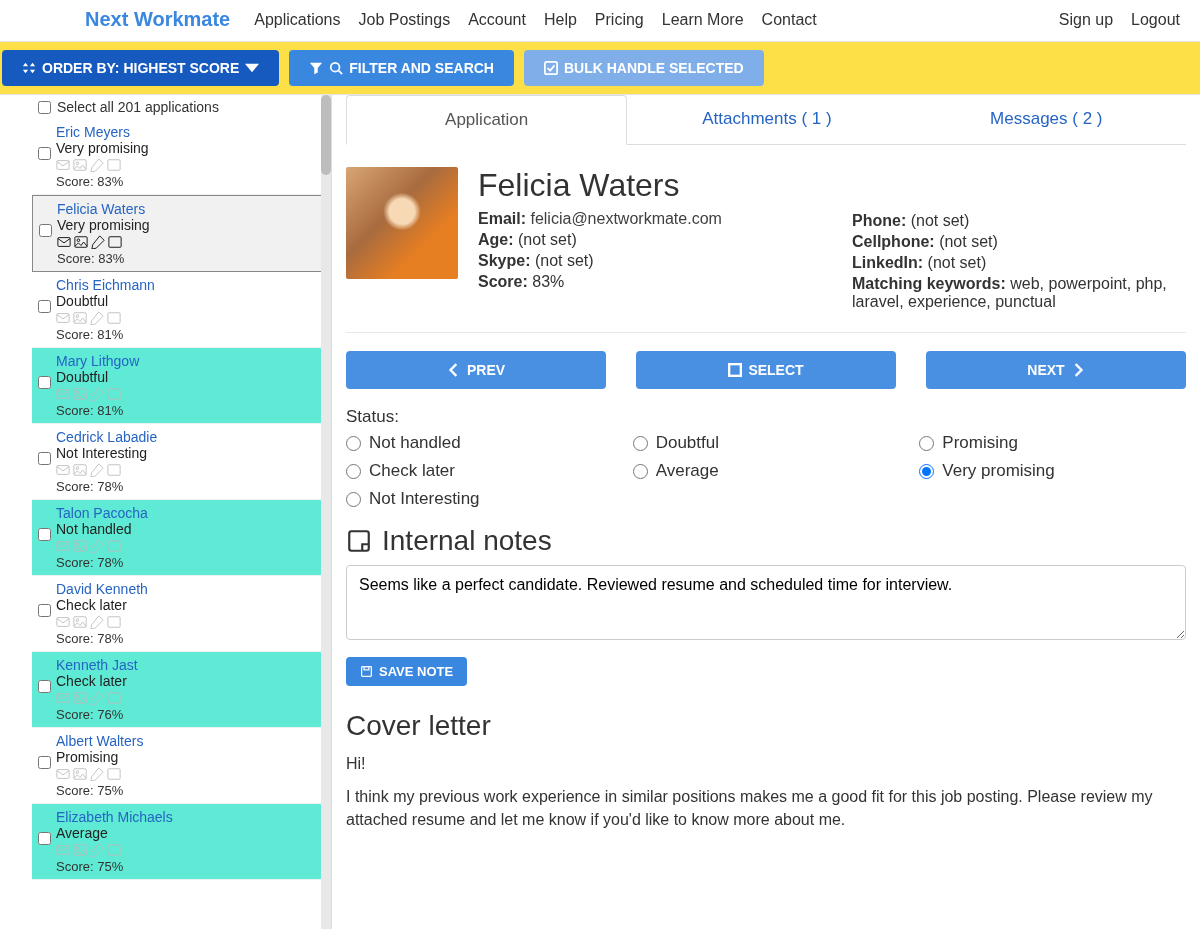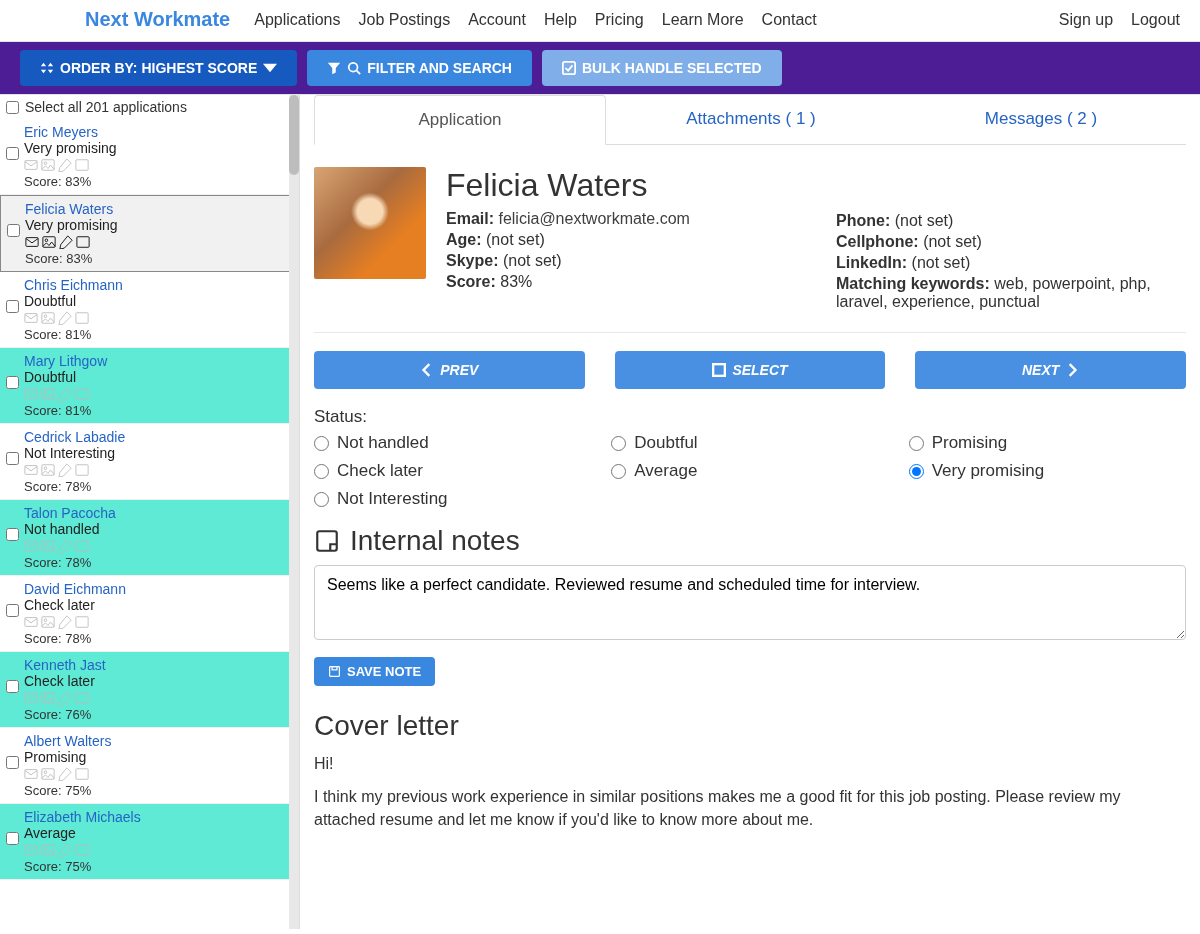--- a/index.html
+++ b/index.html
@@ -6,28 +6,28 @@
 body { font-family: -apple-system, "Helvetica Neue", Helvetica, Arial, sans-serif; font-size: 15px; color: #333; background: #fff; }
 a { color: #404040; text-decoration: none; }
 
 .topnav { display: flex; align-items: center; padding: 8px 20px 10px 85px; border-bottom: 1px solid #e4e4e4; }
 .brand { color: #3a87e0; font-size: 20px; font-weight: 600; margin-right: 24px; }
 .nav-links { display: flex; gap: 18px; }
 .nav-links span { cursor: pointer; font-size: 16px; }
 .nav-right { margin-left: auto; display: flex; gap: 18px; }
 .nav-right span { cursor: pointer; font-size: 16px; }
 
-.toolbar { background: #4c1d95; padding: 8px 20px; display: flex; gap: 10px; border-bottom: 1px solid #e4e4e4; }
+.toolbar { background: #fde047; padding: 8px 2px; display: flex; gap: 10px; border-bottom: 1px solid #e4e4e4; }
 .btn { border: none; border-radius: 4px; padding: 10px 20px; font-size: 14px; font-weight: 600; cursor: pointer; display: inline-flex; align-items: center; gap: 6px; color: #fff; }
 .btn-primary { background: #175abf; }
 .btn-blue { background: #3a87e0; }
 .btn-light { background: #7faee8; }
 .btn-sm { padding: 7px 14px; font-size: 13px; }
 
-.layout { display: flex; height: calc(100vh - 100px); }
+.layout { display: flex; height: calc(100vh - 100px); padding-left: 32px; }
 .sidebar { width: 300px; overflow-y: auto; border-right: 1px solid #ddd; position: relative; font-size: 14px; }
 .select-all { padding: 4px 6px; display: flex; align-items: center; gap: 6px; }
 .app-item { padding: 5px 6px 5px 24px; position: relative; border-bottom: 1px solid #f0f0f0; }
 .app-item.odd { background: #5eead4; }
 .app-item .ck { position: absolute; left: 6px; top: 28px; }
 .app-item .name { color: #2664c4; }
 .app-item .status { color: #222; }
 .app-item .icons { display: flex; gap: 3px; margin: 2px 0; }
 .app-item .icons svg { width: 14px; height: 14px; }
 .app-item .score { font-size: 13px; }
@@ -46,21 +46,21 @@
 .profile { display: flex; gap: 20px; padding: 22px 0 18px; border-bottom: 1px solid #e8e8e8; }
 .photo { width: 112px; height: 112px; background: linear-gradient(135deg,#d9a574 0%, #a86b3f 40%, #e67e22 70%); border-radius: 2px; position: relative; overflow: hidden; flex-shrink: 0; }
 .photo::after { content:''; position:absolute; left:30%; top:20%; width:40%; height:40%; background: radial-gradient(circle,#f8d9b5 40%, transparent 60%); border-radius:50%; }
 .info { flex: 1; display: flex; gap: 40px; }
 .info-col { flex: 1; }
 .info h1 { font-size: 32px; font-weight: 400; margin-bottom: 6px; }
 .info-row { margin: 3px 0; font-size: 16px; }
 .info-row b { font-weight: 700; }
 
 .nav-btns { display: flex; gap: 30px; margin: 18px 0; }
-.nav-btns .btn { flex: 1; justify-content: center; background: #4a90e2; padding: 11px; font-style: italic; }
+.nav-btns .btn { flex: 1; justify-content: center; background: #4a90e2; padding: 11px; }
 
 .status-section .label { font-size: 17px; margin-bottom: 6px; }
 .status-grid { display: grid; grid-template-columns: repeat(3,1fr); gap: 8px 20px; }
 .radio-item { display: flex; align-items: center; gap: 8px; font-size: 17px; }
 .radio-item input { width: 15px; height: 15px; }
 
 h2.section { font-size: 28px; font-weight: 400; margin: 16px 0 8px; display: flex; align-items: center; gap: 10px; }
 .notes { width: 100%; min-height: 75px; border: 1px solid #ccc; border-radius: 4px; padding: 10px 12px; font-size: 16px; font-family: inherit; resize: vertical; }
 
 .cover p { font-size: 16px; margin: 10px 0; line-height: 1.45; }
@@ -257,21 +257,21 @@
               <path d="M10 1l5 5-9 9-5 1 1-5z"></path>
             </svg>
 <svg viewBox="0 0 16 14">
               <rect x="1" y="1" width="14" height="12" rx="1"></rect>
             </svg>
           </div>
     <div class="score">Score: 78%</div>
         </div>
         <div class="app-item">
           <input type="checkbox" class="ck" style="">
-    <div class="name">David Eichmann</div>
+    <div class="name">David Kenneth</div>
     <div class="status">Check later</div>
     <div class="icons">
             <svg viewBox="0 0 16 12">
               <rect x="1" y="1" width="14" height="10" rx="1"></rect>
               <path d="M1 2l7 5 7-5"></path>
             </svg>
 <svg viewBox="0 0 16 14">
               <rect x="1" y="1" width="14" height="12" rx="1"></rect>
               <circle cx="5" cy="5" r="1.5"></circle>
               <path d="M1 12l4-4 3 3 3-4 4 5"></path>

